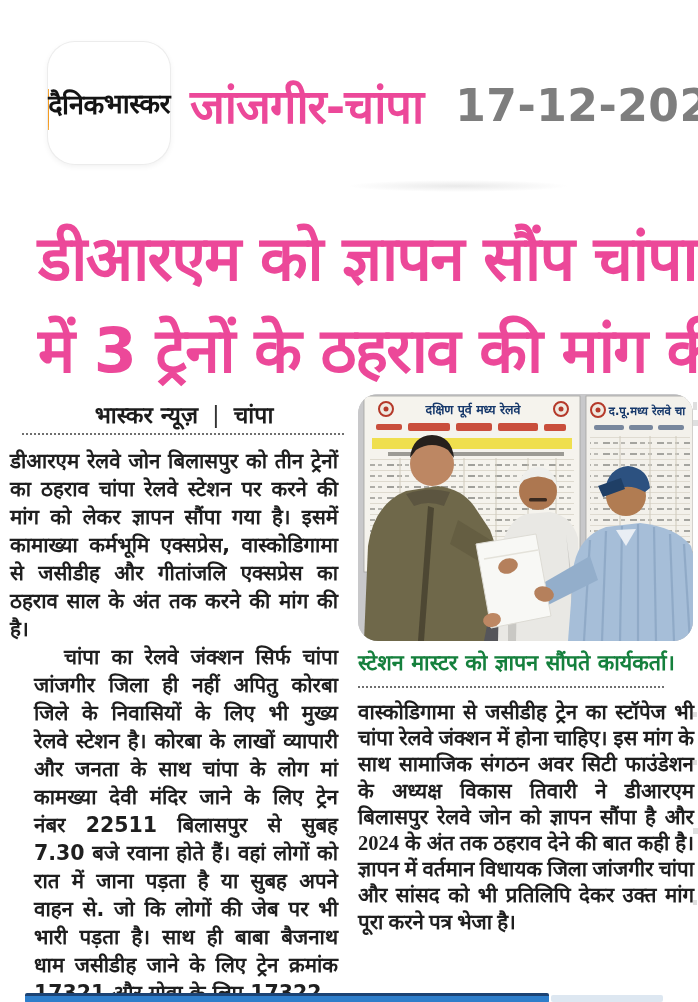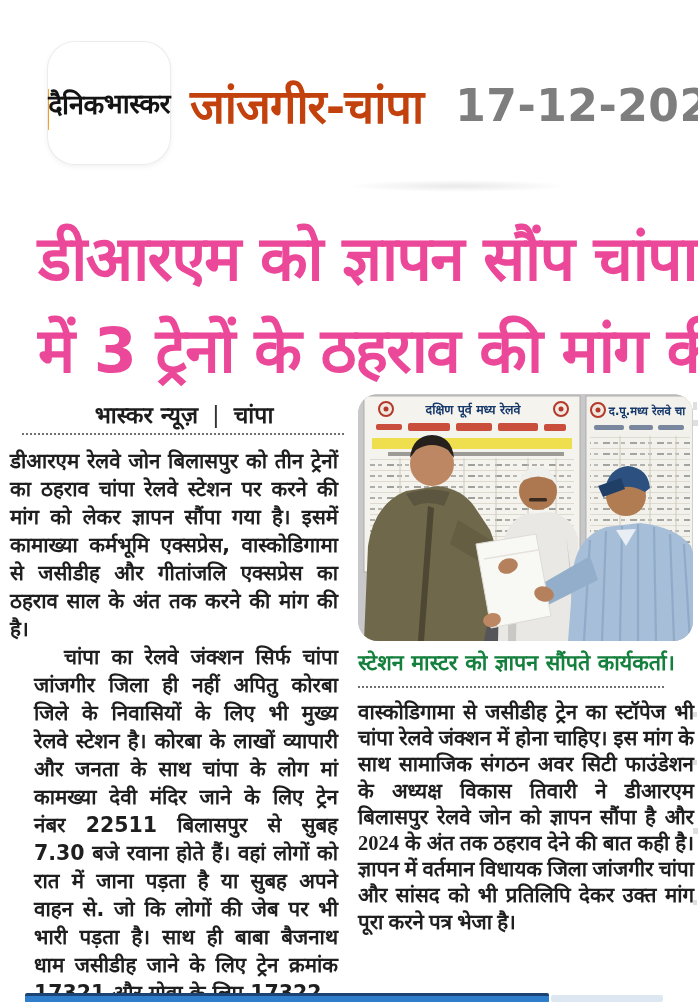--- a/index.html
+++ b/index.html
@@ -25,21 +25,21 @@
   }
   .logo-line{
     font-weight:800;color:#141414;font-size:27px;line-height:27px;
     letter-spacing:-0.5px;white-space:nowrap;
   }
   .logo-line.first{margin-top:2px;}
   .edition-row{
     position:absolute;left:190px;top:70px;width:500px;height:70px;
     display:flex;align-items:center;gap:32px;white-space:nowrap;
   }
-  .edition{font-size:47px;font-weight:700;color:#c2410c;letter-spacing:-1px;}
+  .edition{font-size:47px;font-weight:700;color:#ec4899;letter-spacing:-1px;}
   .date{font-size:44px;font-weight:600;color:#7e7e7e;letter-spacing:0.5px;}
 
   
   .smudge{
     position:absolute;left:348px;top:180px;width:220px;height:12px;border-radius:50%;
     background:radial-gradient(closest-side,#9a9a9a,transparent);
     opacity:.22;
   }
 
   

